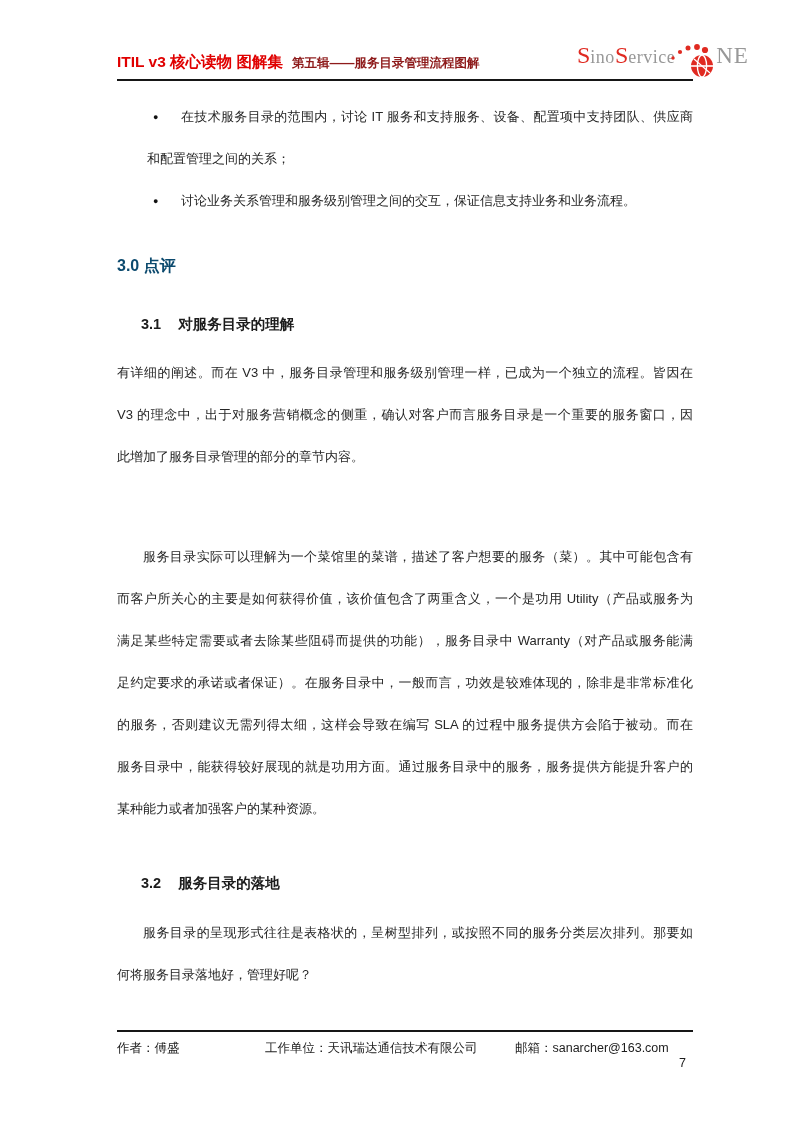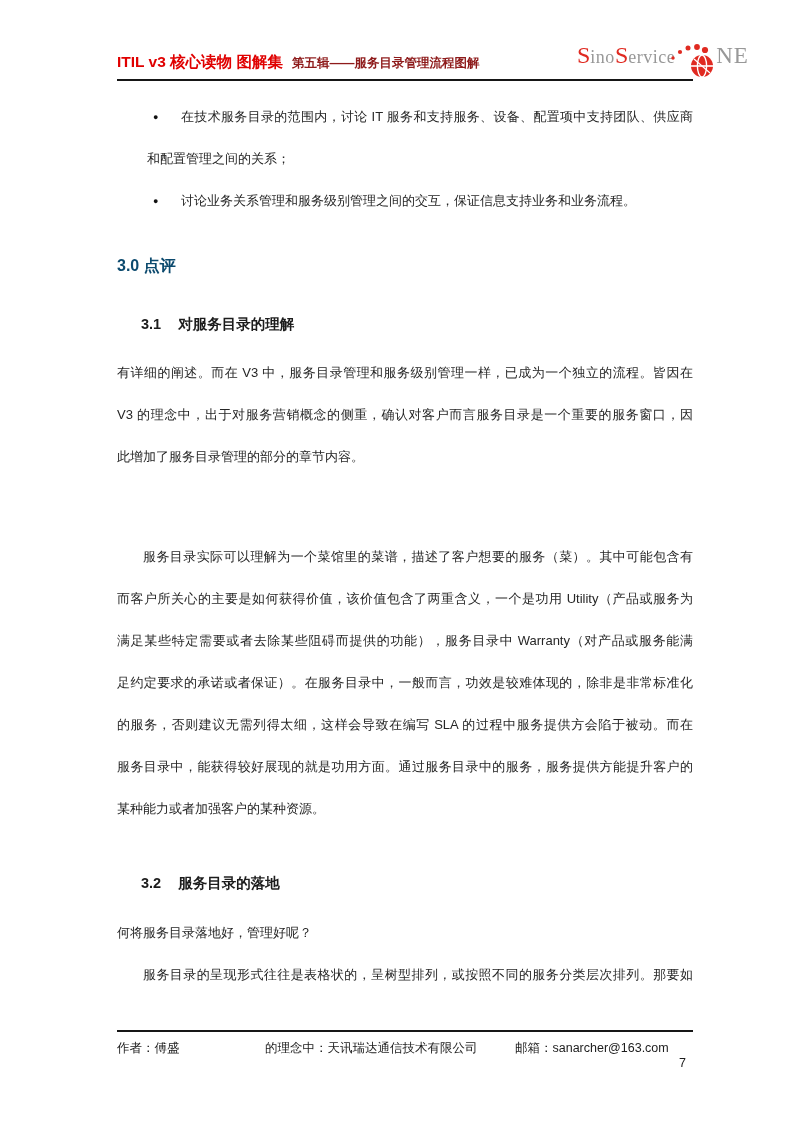--- a/index.html
+++ b/index.html
@@ -145,27 +145,27 @@
       <div class="ln">服务目录中，能获得较好展现的就是功用方面。通过服务目录中的服务，服务提供方能提升客户的</div>
       <div class="ln ln-last">某种能力或者加强客户的某种资源。</div>
     </div>
 
     <div class="h-sub" style="top:874px;">
       <span class="h-num">3.2</span>
       <span>服务目录的落地</span>
     </div>
 
     <div class="para" style="top:912px;">
+      <div class="ln indent">服务目录的呈现形式往往是表格状的，呈树型排列，或按照不同的服务分类层次排列。那要如</div>
       <div class="ln ln-last">何将服务目录落地好，管理好呢？</div>
-      <div class="ln indent">服务目录的呈现形式往往是表格状的，呈树型排列，或按照不同的服务分类层次排列。那要如</div>
     </div>
 
   </div>
 
   <div class="footer-rule"></div>
   <div class="footer">
     <span class="f-author">作者：傅盛</span>
-    <span class="f-company">的理念中：天讯瑞达通信技术有限公司</span>
+    <span class="f-company">工作单位：天讯瑞达通信技术有限公司</span>
     <span class="f-email">邮箱：sanarcher@163.com</span>
   </div>
   <div class="page-number">7</div>
 
 </div>
 
 </body></html>

